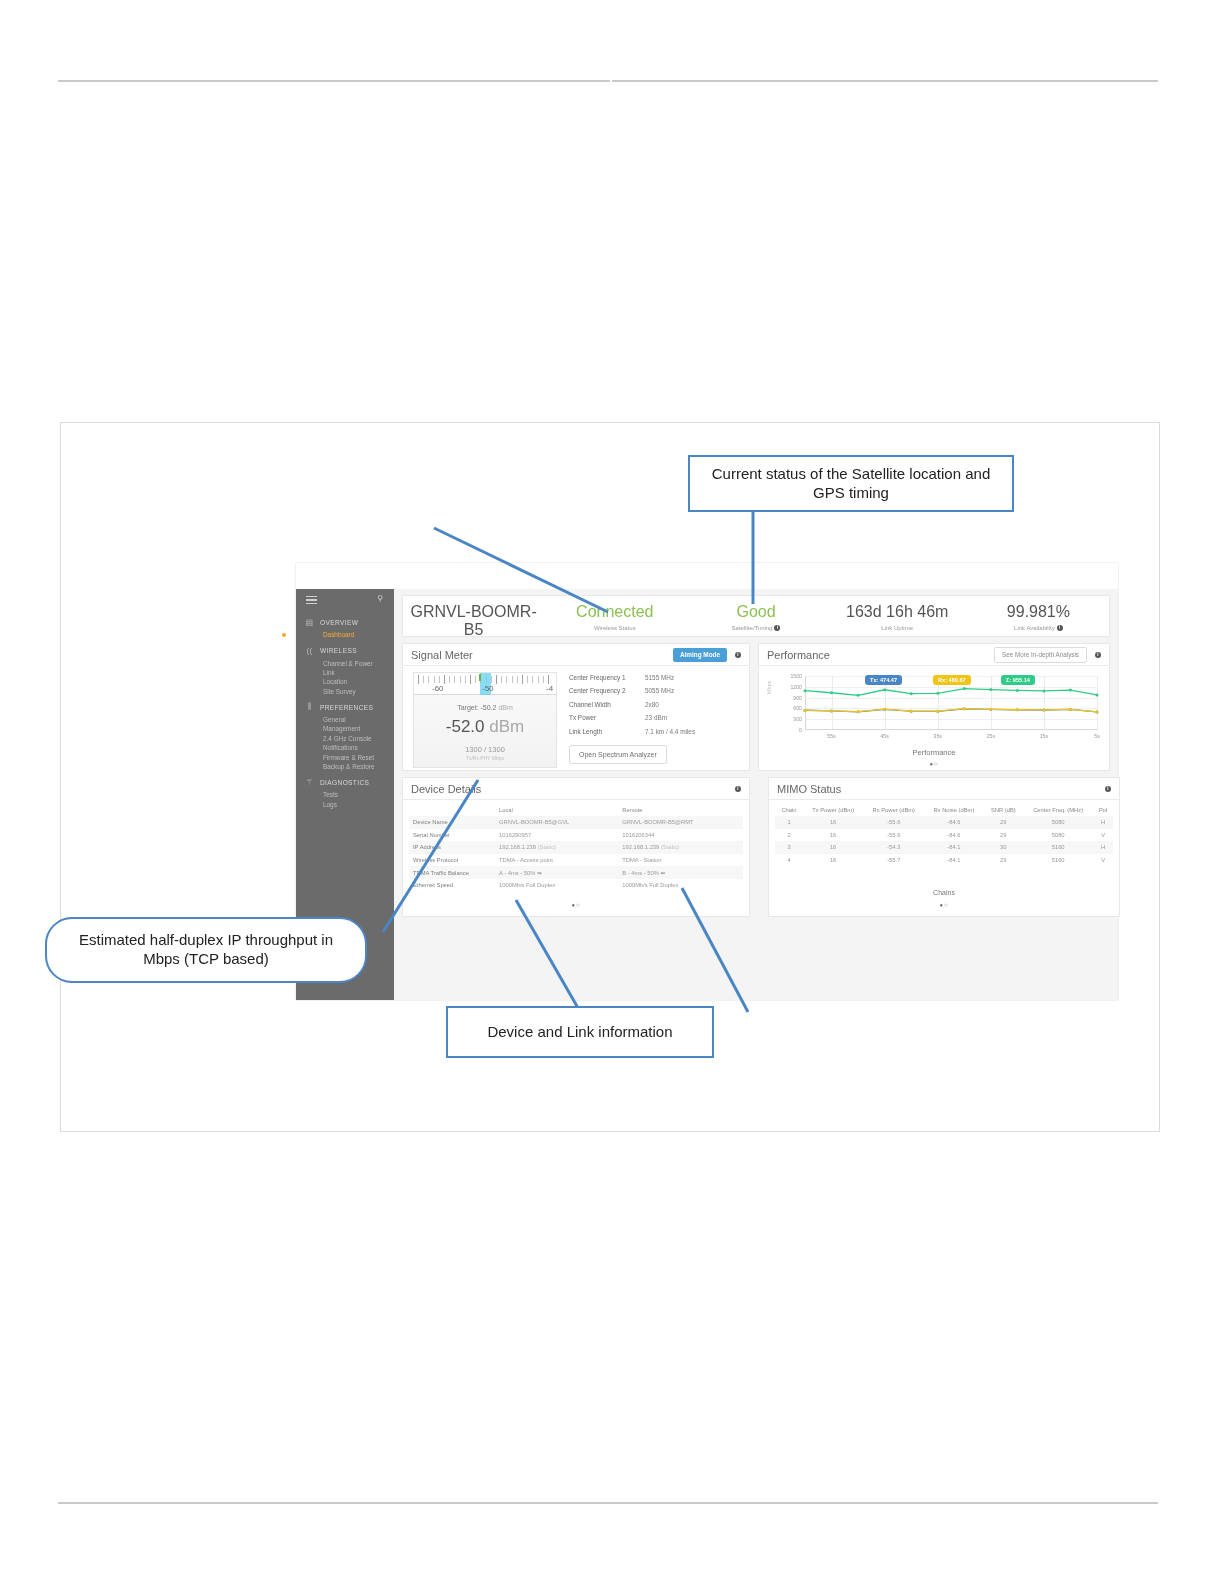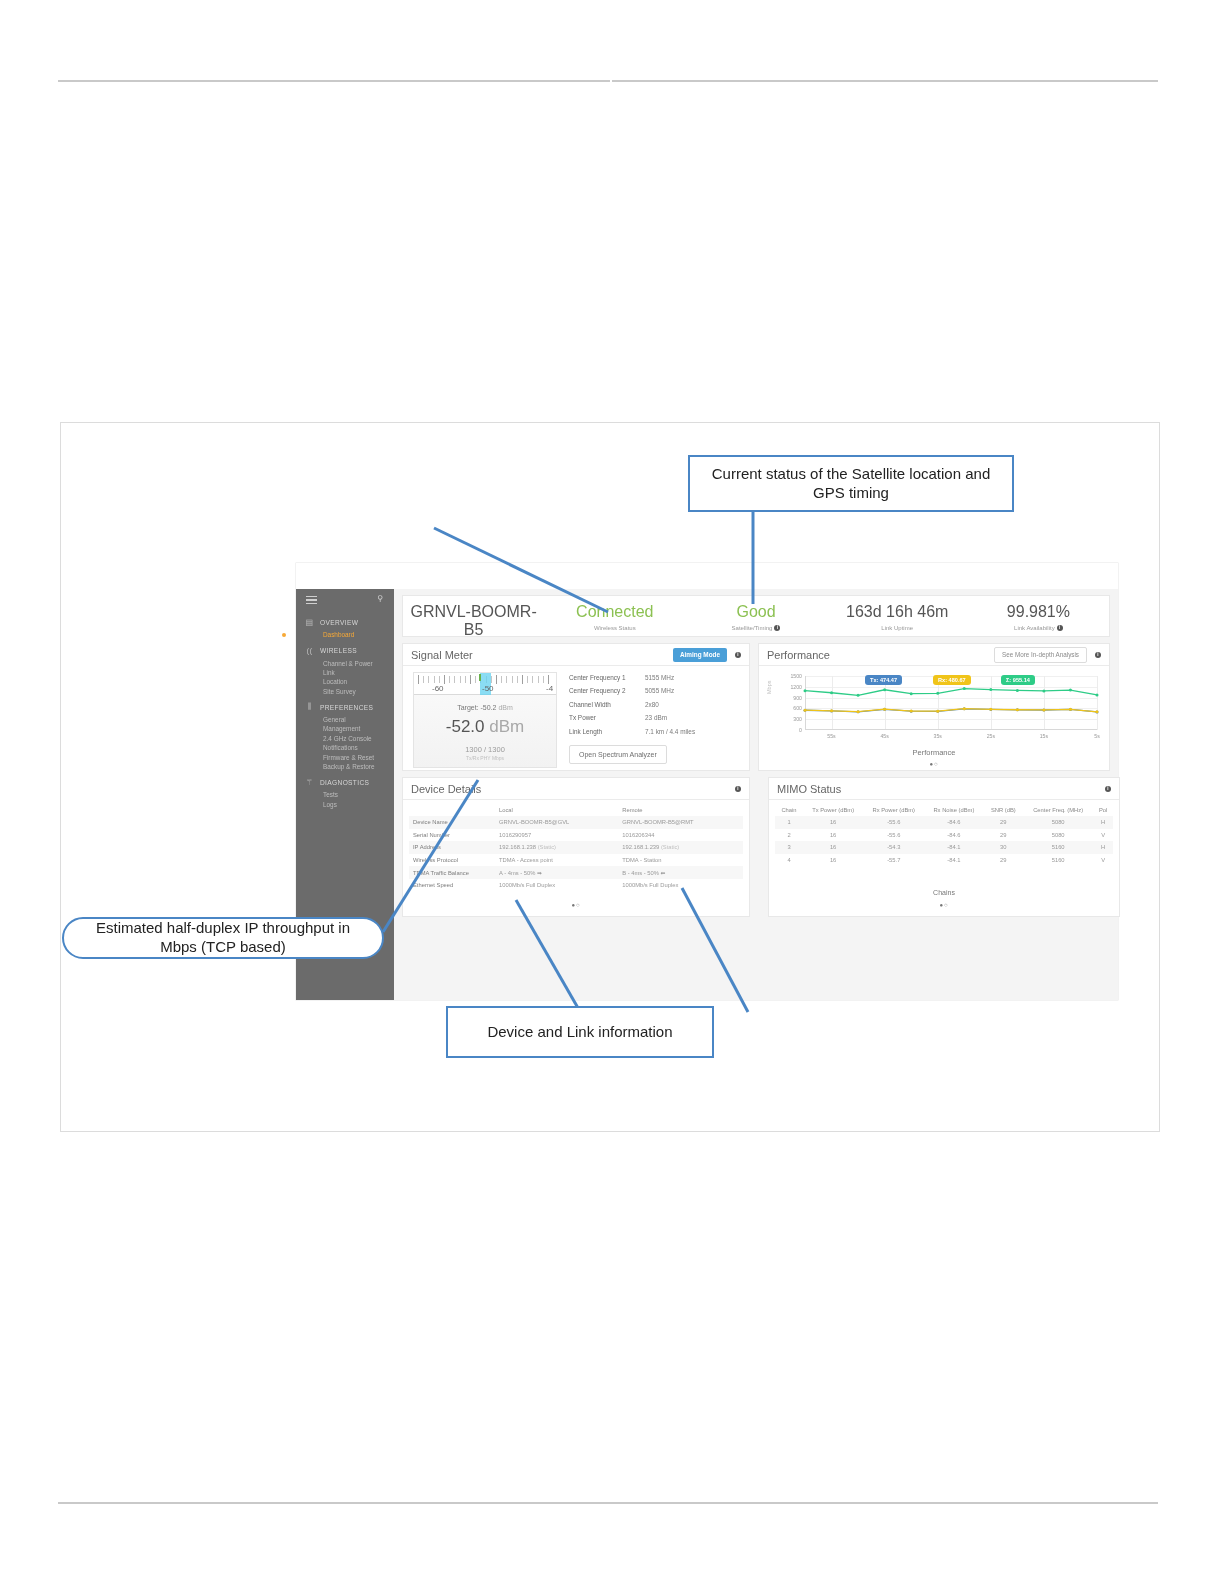--- a/index.html
+++ b/index.html
@@ -531,18 +531,18 @@
     <line x1="434" y1="528" x2="608" y2="612" stroke="#4a86c5" stroke-width="3"></line>
     <line x1="753" y1="512" x2="753" y2="604" stroke="#4a86c5" stroke-width="3"></line>
     <line x1="383" y1="932" x2="478" y2="780" stroke="#4a86c5" stroke-width="3"></line>
     <line x1="578" y1="1008" x2="516" y2="900" stroke="#4a86c5" stroke-width="3"></line>
     <line x1="748" y1="1012" x2="682" y2="888" stroke="#4a86c5" stroke-width="3"></line>
   </svg>
 
 
   <div class="callout" style="left:688px; top:455px; width:326px; height:57px;">Current status of the Satellite location and GPS timing</div>
 
-  <div class="callout" style="left:62px; top:917px; width:322px; height:42px;border-radius:27px;">Estimated half-duplex IP throughput in Mbps (TCP based)</div>
+  <div class="callout" style="left:45px; top:917px; width:322px; height:66px;border-radius:27px;">Estimated half-duplex IP throughput in Mbps (TCP based)</div>
 
   <div class="callout" style="left:446px; top:1006px; width:268px; height:52px;">Device and Link information</div>
 
 
 </div>
 
 </body></html>

